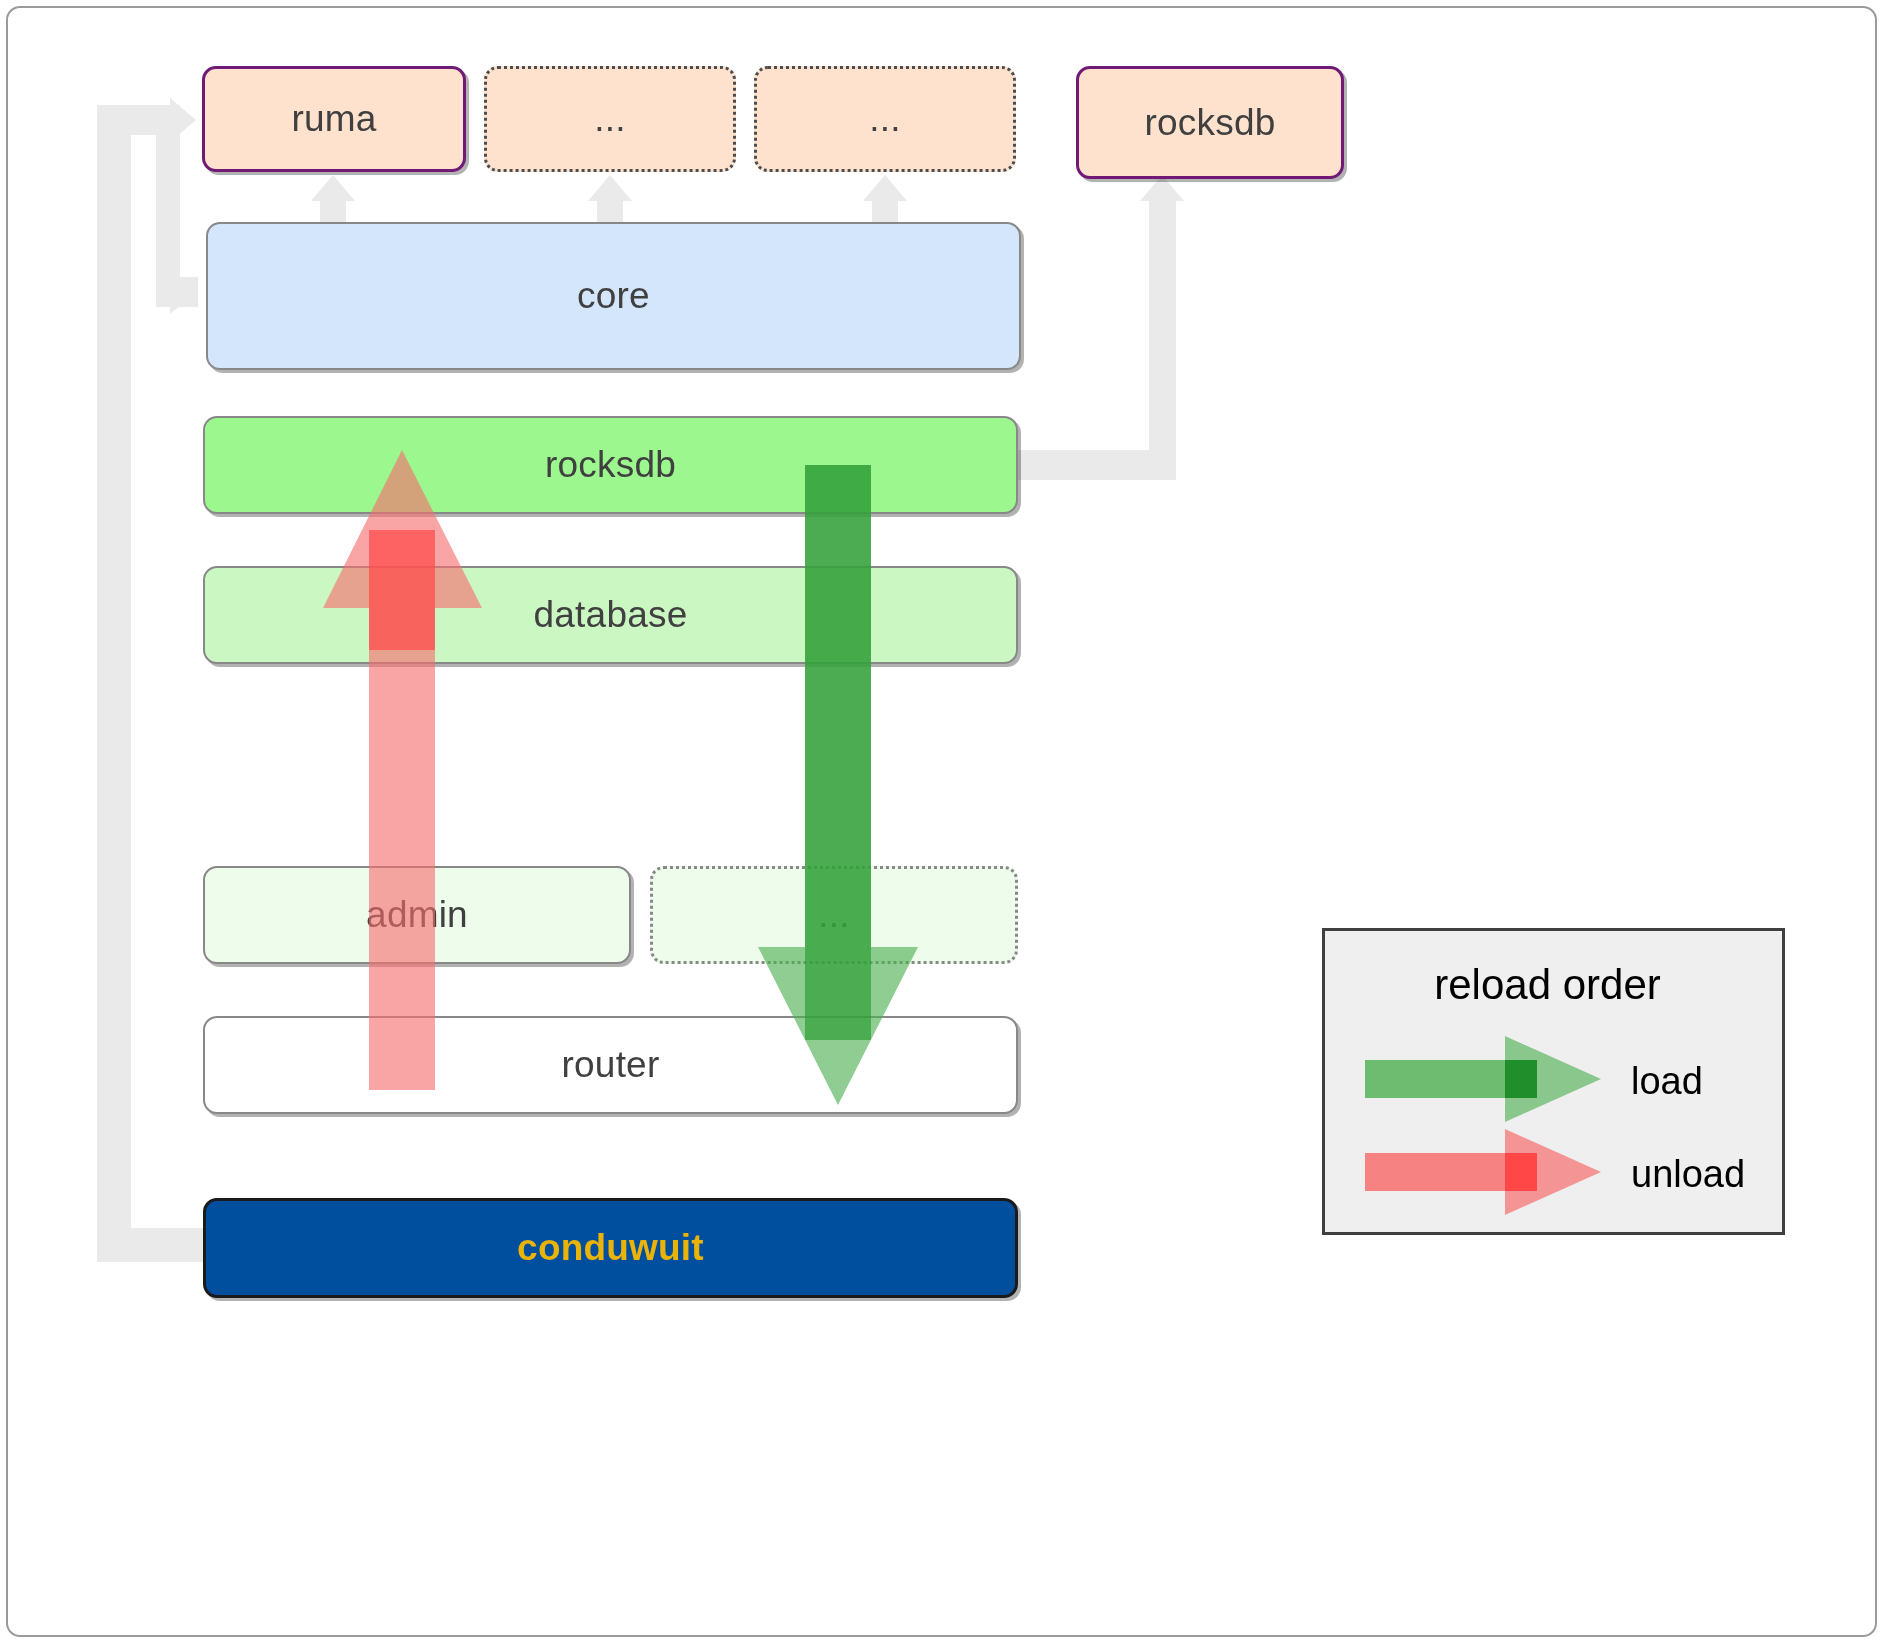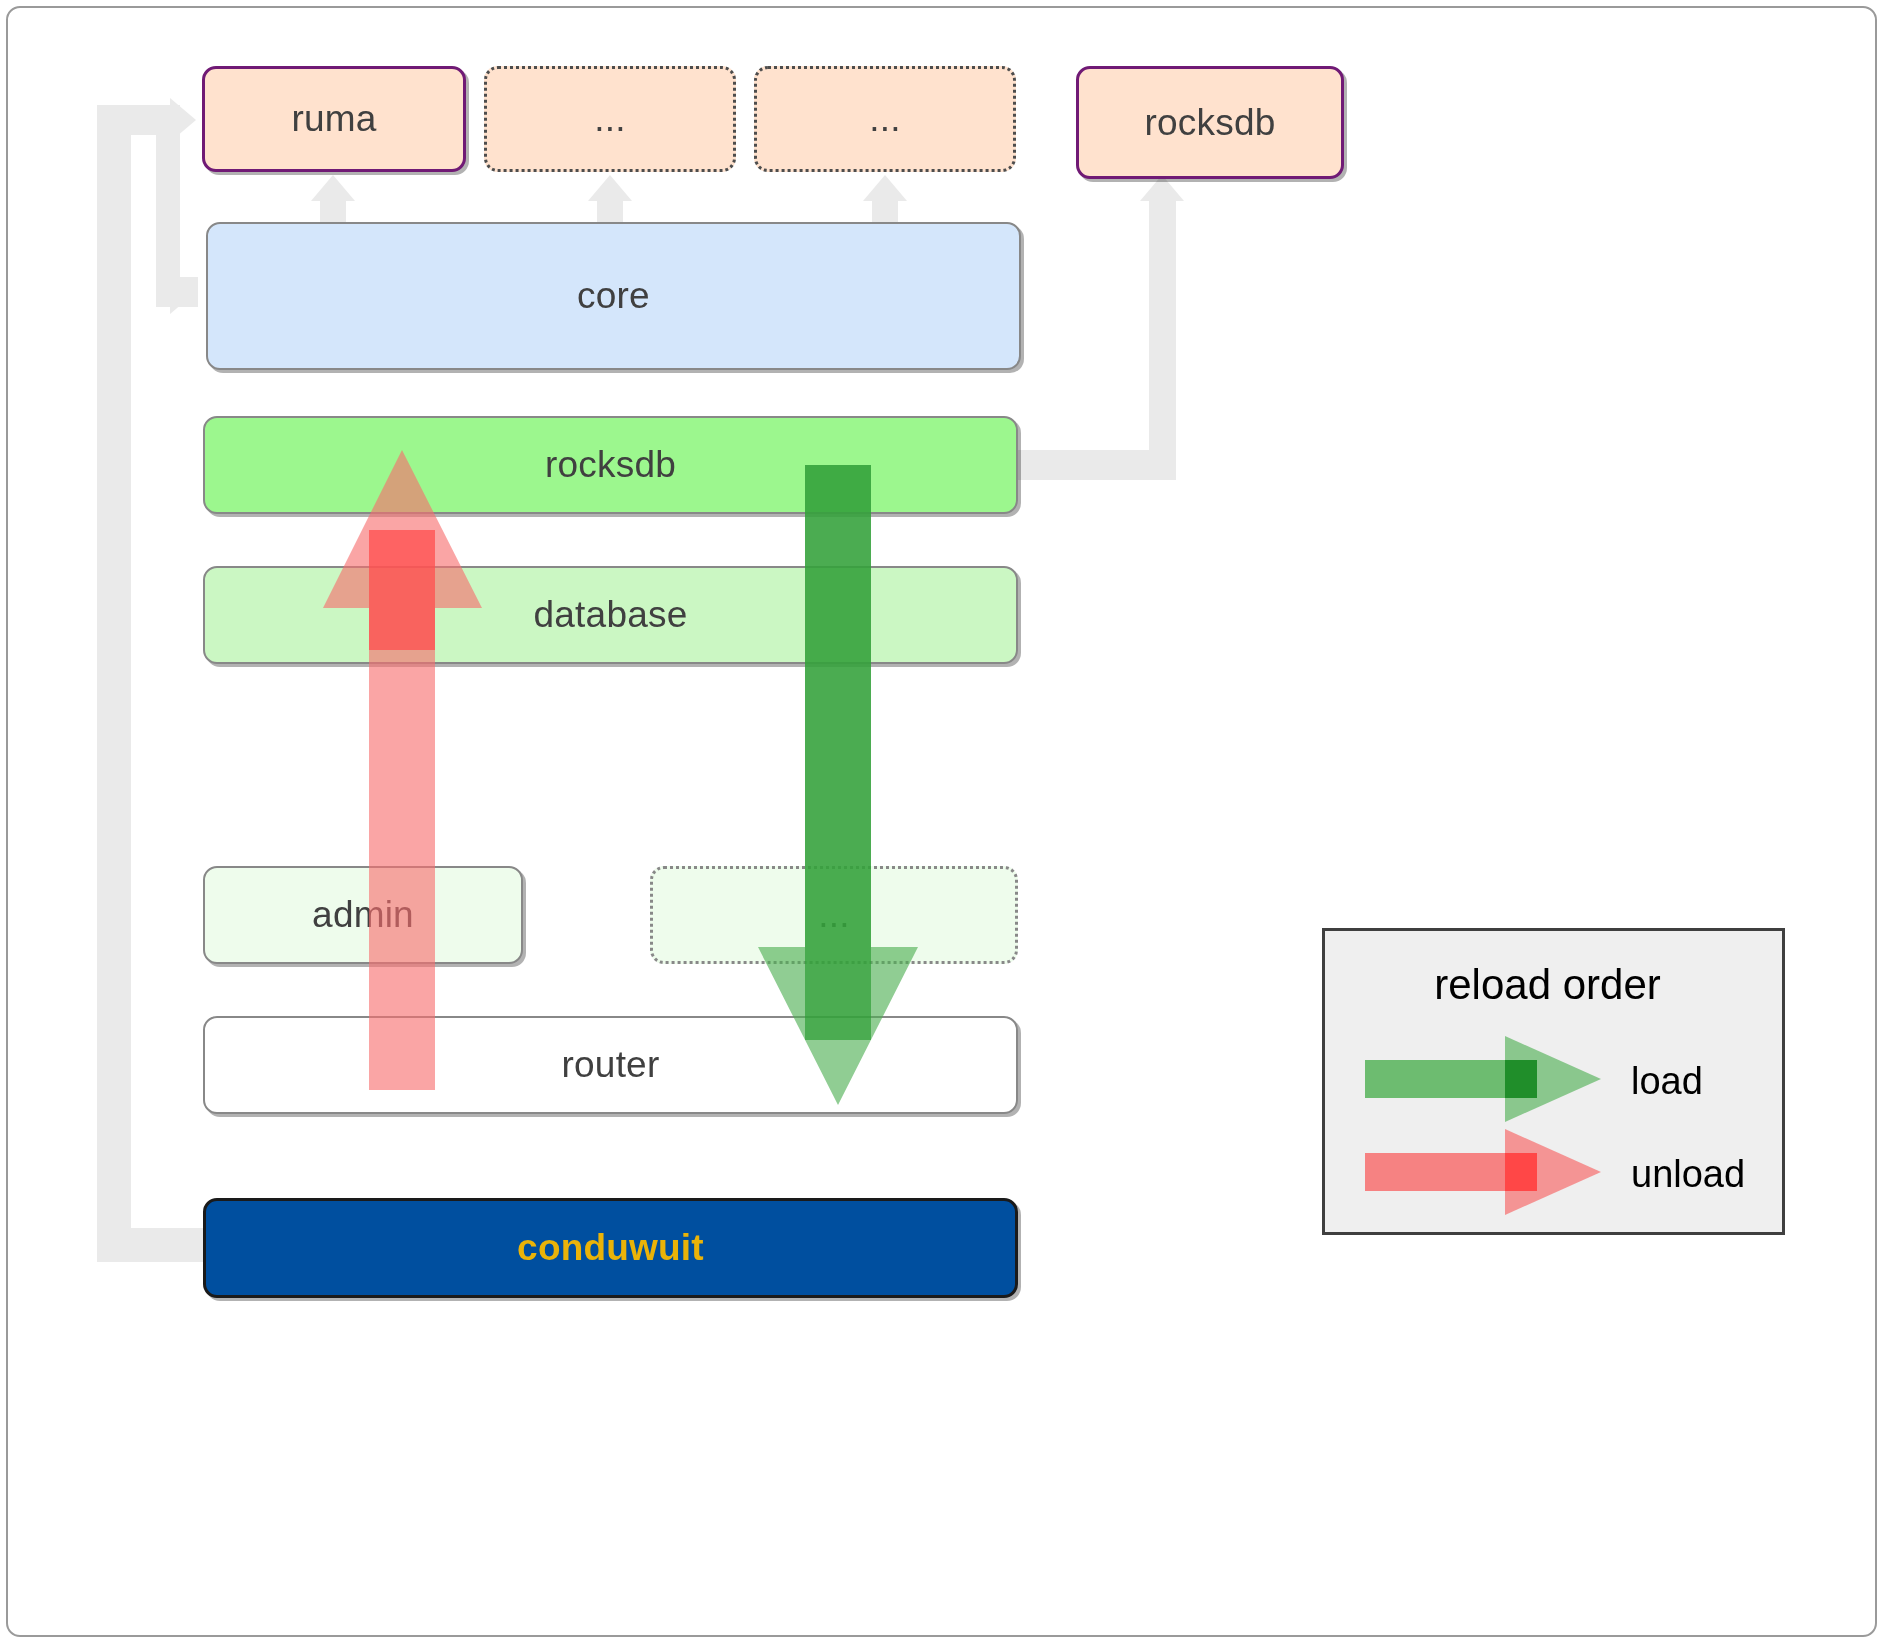--- a/index.html
+++ b/index.html
@@ -111,21 +111,21 @@
 
   <div class="node g1 gray shadow" style="left:203px;top:416px;width:815px;height:98px;">
     <span>rocksdb</span>
   </div>
 
   <div class="node g2 gray shadow" style="left:203px;top:566px;width:815px;height:98px;">
     <span>database</span>
   </div>
 
 
-  <div class="node g4 gray shadow" style="left:203px;top:866px;width:320px;height:98px;">
+  <div class="node g4 gray shadow" style="left:203px;top:866px;width:428px;height:98px;">
     <span>admin</span>
   </div>
 
   <div class="node g4 dotted" style="left:650px;top:866px;width:368px;height:98px;border-color:#888;">
     <span>...</span>
   </div>
 
   <div class="node white gray shadow" style="left:203px;top:1016px;width:815px;height:98px;">
     <span>router</span>
   </div>

